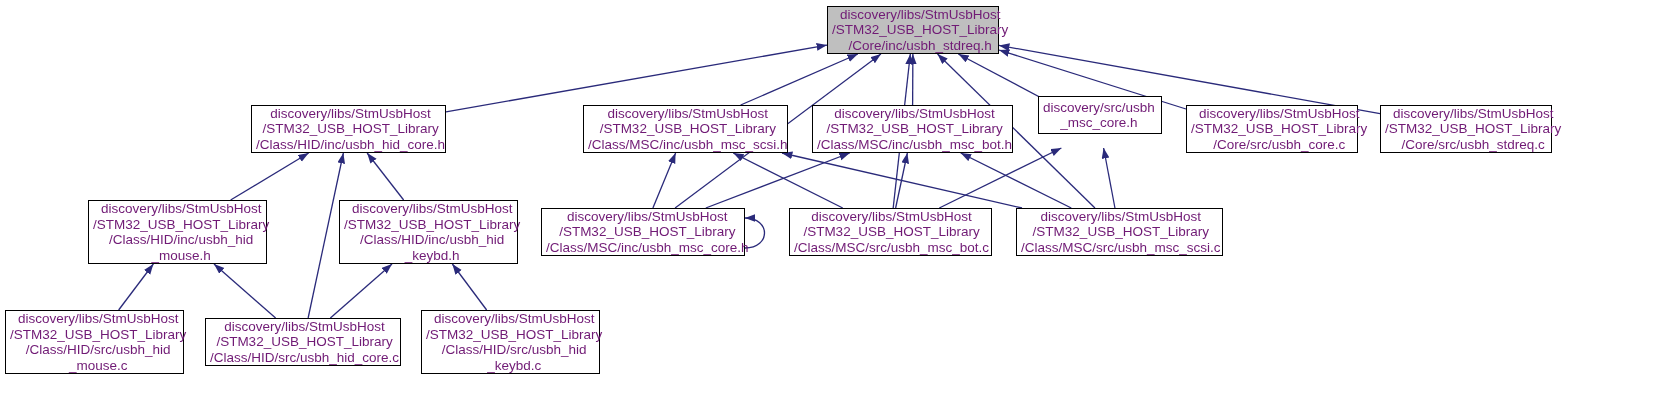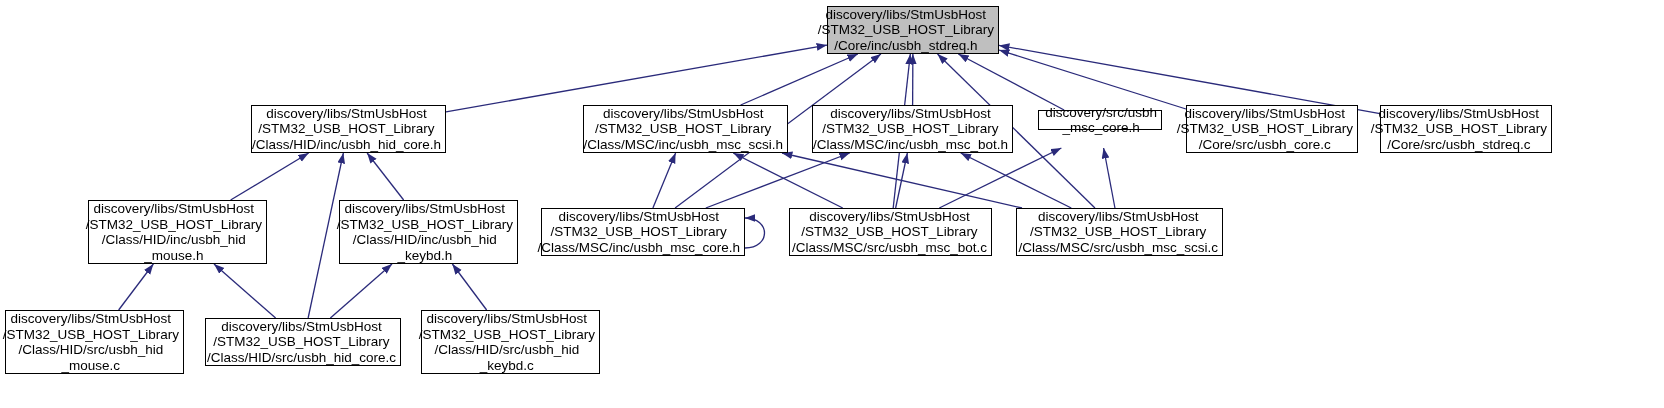--- a/index.html
+++ b/index.html
@@ -21,27 +21,27 @@
     top: 0;
     width: 1664px;
     height: 408px;
     pointer-events: none;
   }
   .node {
     position: absolute;
     box-sizing: border-box;
     border: 1px solid #000000;
     background: #ffffff;
-    color: #000000;
+    color: #701a75;
     font-size: 13.5px;
     line-height: 15.5px;
     text-align: center;
     display: flex;
     align-items: center;
-    justify-content: flex-end;
+    justify-content: flex-start;
     white-space: pre-line;
     z-index: 2;
   }
   .node.root {
     background: #bfbfbf;
     border: 1px solid #000000;
   }
   .node .label {
     display: block;
     padding: 0 4px;
@@ -92,21 +92,21 @@
 /Core/inc/usbh_stdreq.h</span></div>
       <div class="node" style="left: 251px; top: 105px; width: 195px; height: 48px;"><span class="label">discovery/libs/StmUsbHost
 /STM32_USB_HOST_Library
 /Class/HID/inc/usbh_hid_core.h</span></div>
       <div class="node" style="left: 583px; top: 105px; width: 205px; height: 48px;"><span class="label">discovery/libs/StmUsbHost
 /STM32_USB_HOST_Library
 /Class/MSC/inc/usbh_msc_scsi.h</span></div>
       <div class="node" style="left: 812px; top: 105px; width: 201px; height: 48px;"><span class="label">discovery/libs/StmUsbHost
 /STM32_USB_HOST_Library
 /Class/MSC/inc/usbh_msc_bot.h</span></div>
-      <div class="node" style="left: 1038px; top: 110px; width: 124px; height: 20px;"><span class="label">discovery/src/usbh
+      <div class="node" style="left: 1038px; top: 96px; width: 124px; height: 38px;"><span class="label">discovery/src/usbh
 _msc_core.h</span></div>
       <div class="node" style="left: 1186px; top: 105px; width: 172px; height: 48px;"><span class="label">discovery/libs/StmUsbHost
 /STM32_USB_HOST_Library
 /Core/src/usbh_core.c</span></div>
       <div class="node" style="left: 1380px; top: 105px; width: 172px; height: 48px;"><span class="label">discovery/libs/StmUsbHost
 /STM32_USB_HOST_Library
 /Core/src/usbh_stdreq.c</span></div>
       <div class="node" style="left: 88px; top: 200px; width: 179px; height: 64px;"><span class="label">discovery/libs/StmUsbHost
 /STM32_USB_HOST_Library
 /Class/HID/inc/usbh_hid

